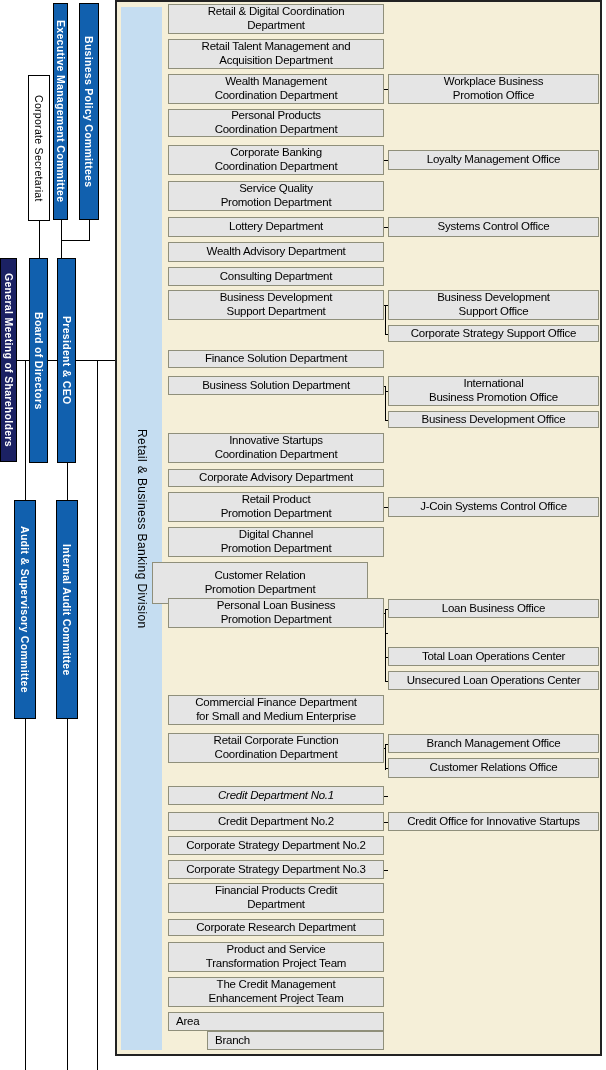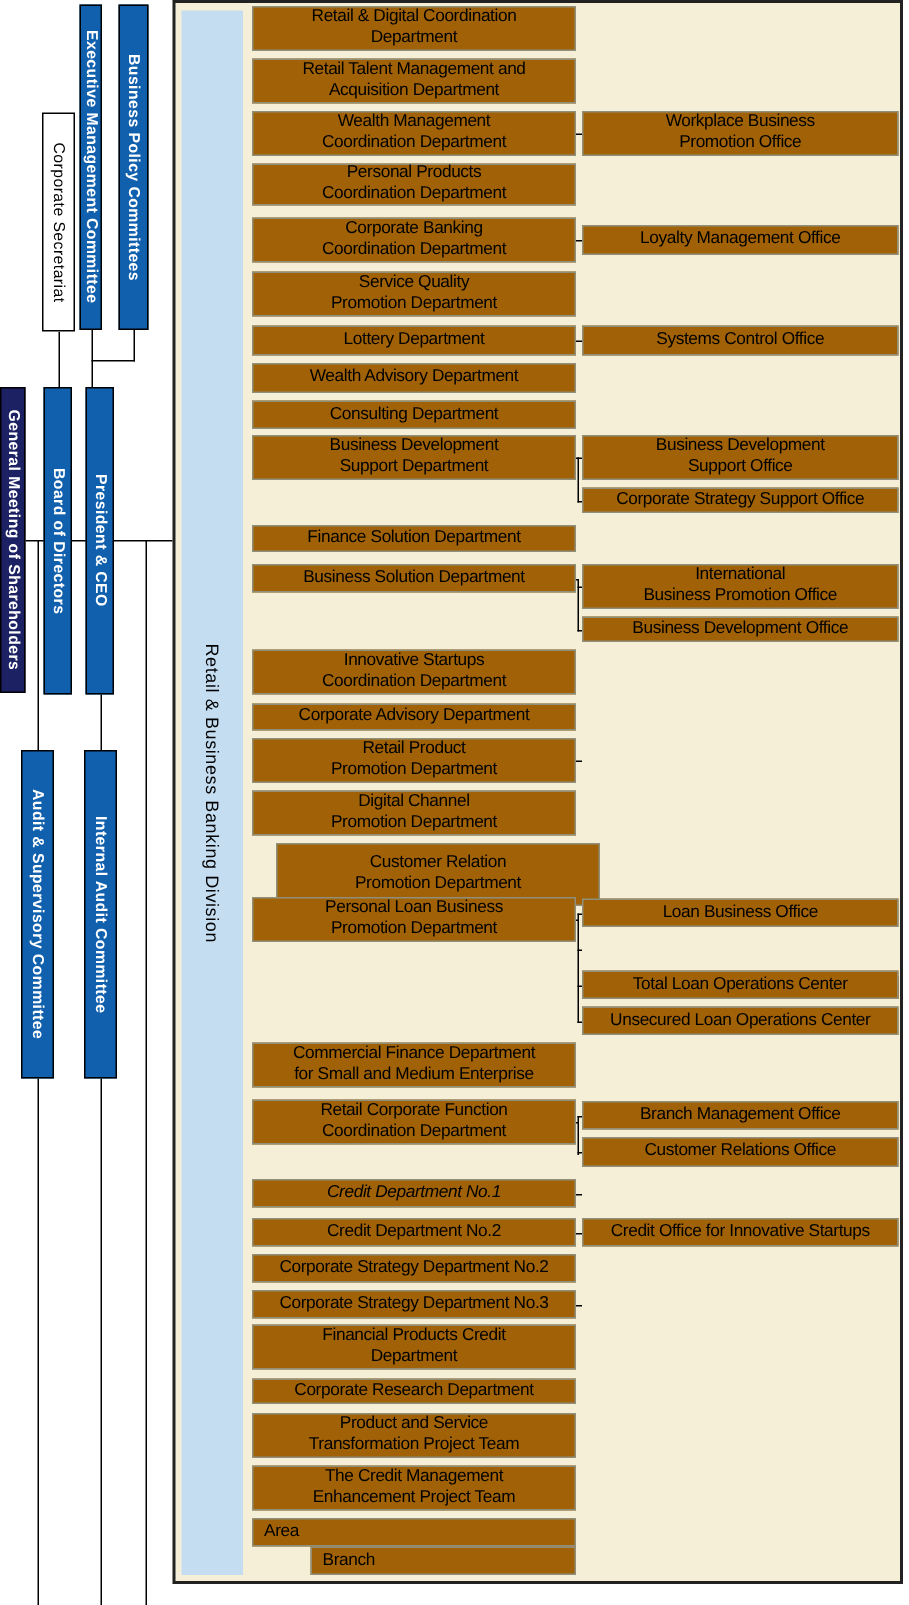--- a/index.html
+++ b/index.html
@@ -24,21 +24,21 @@
     background:#f5efd8;border:2px solid #222222;box-sizing:border-box;z-index:1;
   }
   #division-bar{
     position:absolute;left:121px;top:7px;width:41px;height:1043px;
     background:#c5ddf1;z-index:2;
     display:flex;align-items:center;justify-content:center;
     writing-mode:vertical-rl;text-orientation:mixed;
     font-size:12px;color:#000;letter-spacing:0.4px;
   }
   .box{
-    position:absolute;box-sizing:border-box;background:#a16207;
+    position:absolute;box-sizing:border-box;background:#e5e5e5;
     border:1px solid #8f8f7b;z-index:2;
     display:flex;align-items:center;justify-content:center;
     font-size:11.5px;line-height:1.18;letter-spacing:-0.25px;color:#000;
     text-align:center;white-space:pre-line;padding:0 2px;
   }
   .box.left-align{justify-content:flex-start;text-align:left;padding-left:7px;}
 </style>
 </head>
 <body>
 
@@ -106,23 +106,24 @@
     <div class="cline front" style="left: 385px; top: 420px; width: 3px; height: 1px;"></div>
     <div class="box" style="left: 388px; top: 376px; width: 211px; height: 30px;">International
 Business Promotion Office</div>
     <div class="box" style="left: 388px; top: 411px; width: 211px; height: 17px;">Business Development Office</div>
     <div class="box" style="left: 168px; top: 433px; width: 216px; height: 30px;">Innovative Startups
 Coordination Department</div>
     <div class="box" style="left: 168px; top: 469px; width: 216px; height: 18px;">Corporate Advisory Department</div>
     <div class="box" style="left: 168px; top: 492px; width: 216px; height: 30px;">Retail Product
 Promotion Department</div>
     <div class="cline front" style="left: 384px; top: 507px; width: 4px; height: 1px;"></div>
+    <div class="box" style="left: 388px; top: 497px; width: 211px; height: 20px;">J-Coin Systems Control Office</div>
     <div class="box" style="left: 168px; top: 527px; width: 216px; height: 30px;">Digital Channel
 Promotion Department</div>
-    <div class="box" style="left: 184px; top: 562px; width: 216px; height: 42px;">Customer Relation
+    <div class="box" style="left: 152px; top: 562px; width: 216px; height: 42px;">Customer Relation
 Promotion Department</div>
     <div class="box" style="left: 168px; top: 598px; width: 216px; height: 30px;">Personal Loan Business
 Promotion Department</div>
     <div class="cline front" style="left: 384px; top: 613px; width: 2px; height: 1px;"></div>
     <div class="cline front" style="left: 385px; top: 609px; width: 1px; height: 73px;"></div>
     <div class="cline front" style="left: 385px; top: 609px; width: 3px; height: 1px;"></div>
     <div class="cline front" style="left: 385px; top: 633px; width: 3px; height: 1px;"></div>
     <div class="cline front" style="left: 385px; top: 657px; width: 3px; height: 1px;"></div>
     <div class="cline front" style="left: 385px; top: 681px; width: 3px; height: 1px;"></div>
     <div class="box" style="left: 388px; top: 599px; width: 211px; height: 19px;">Loan Business Office</div>

